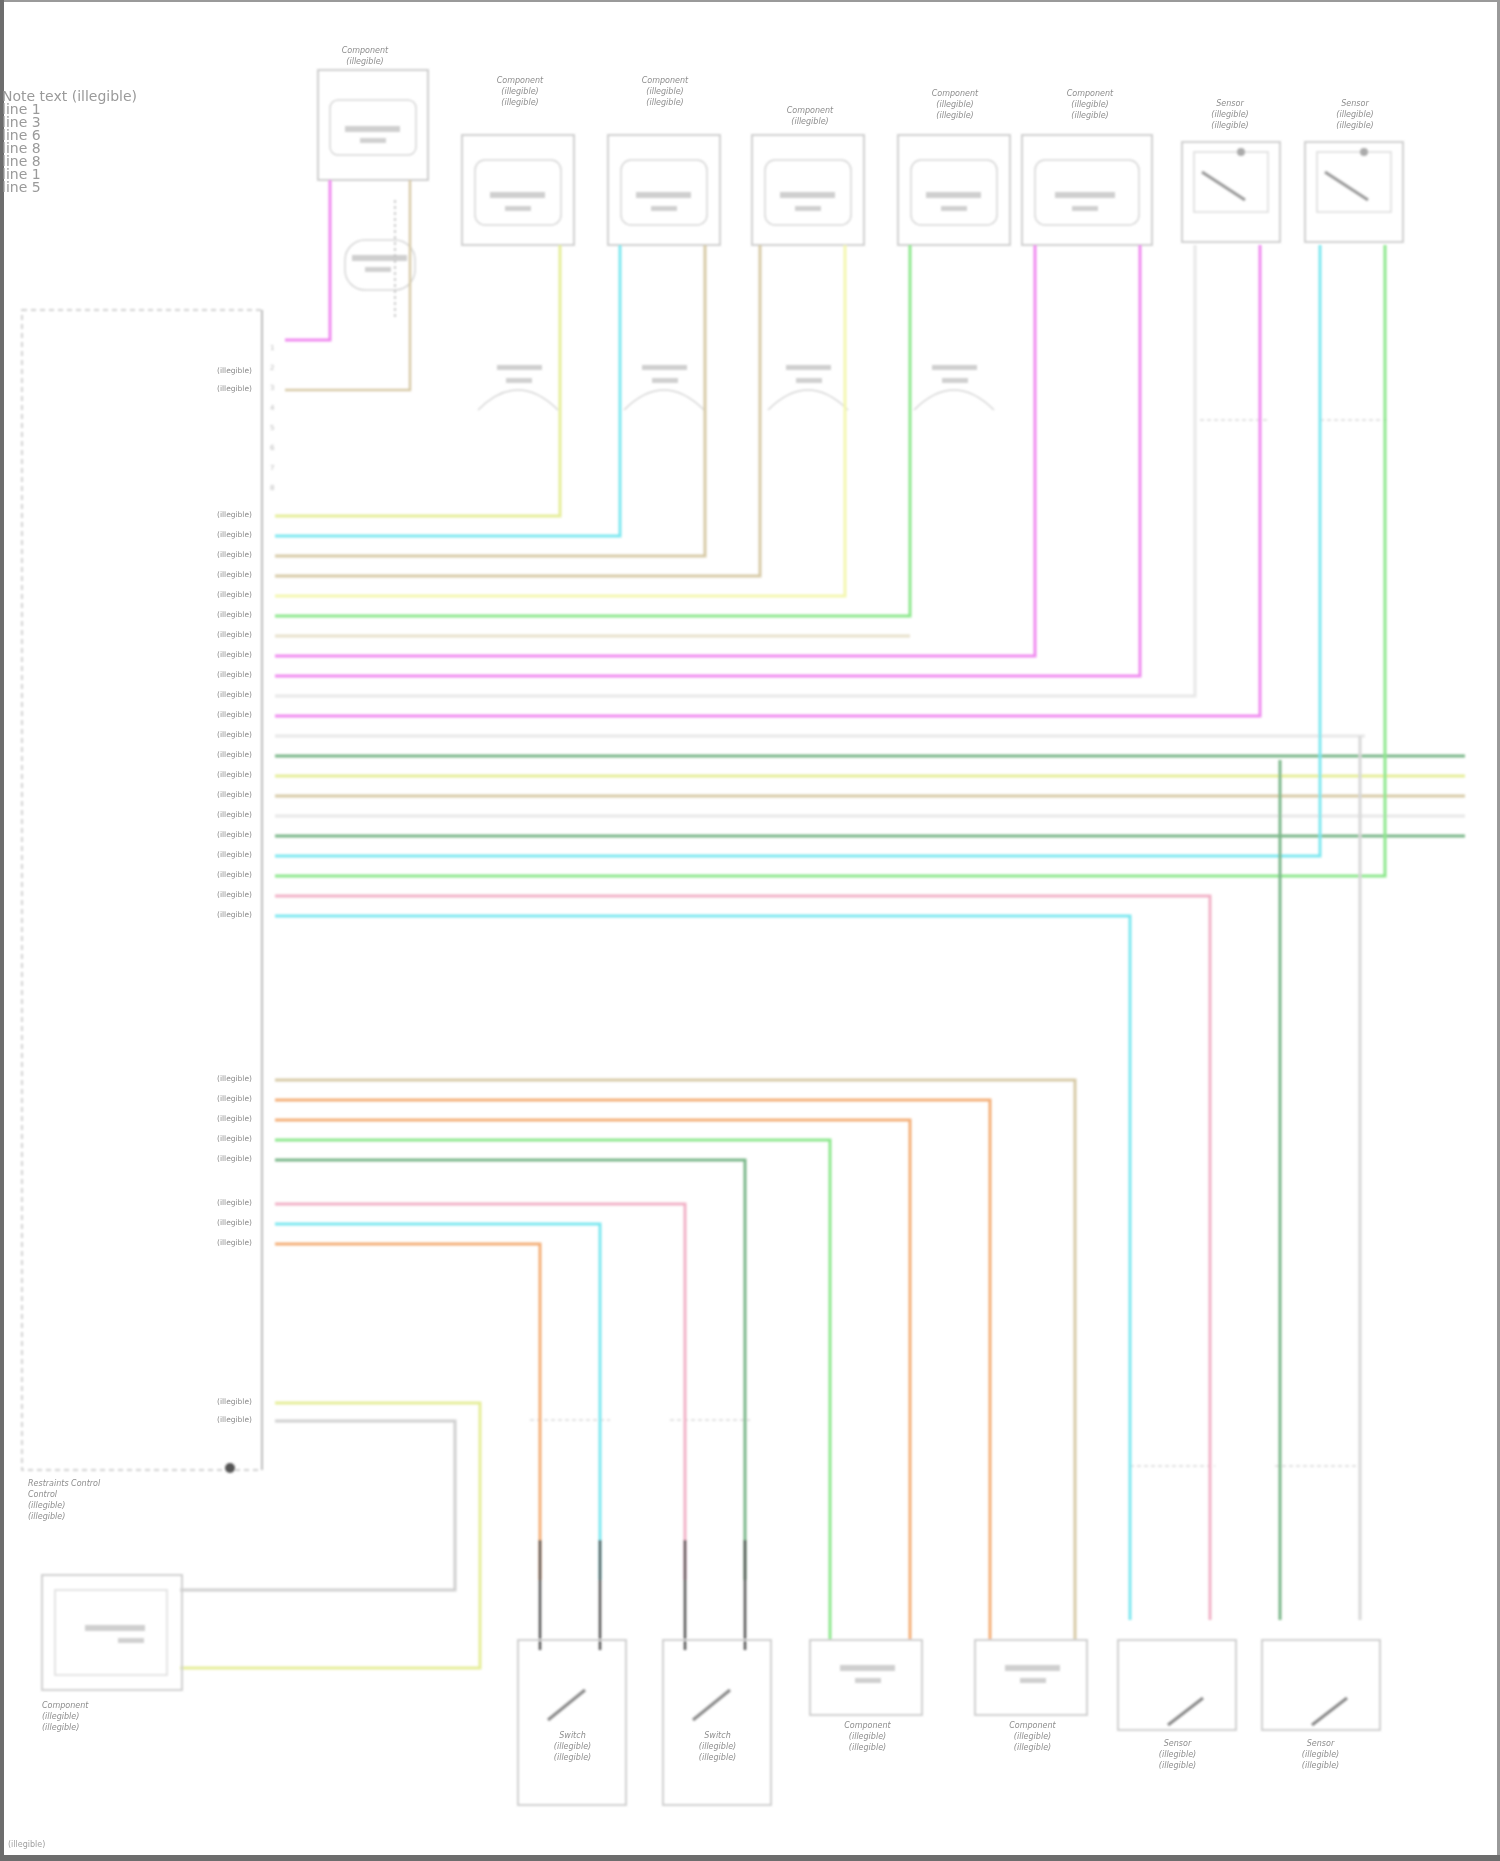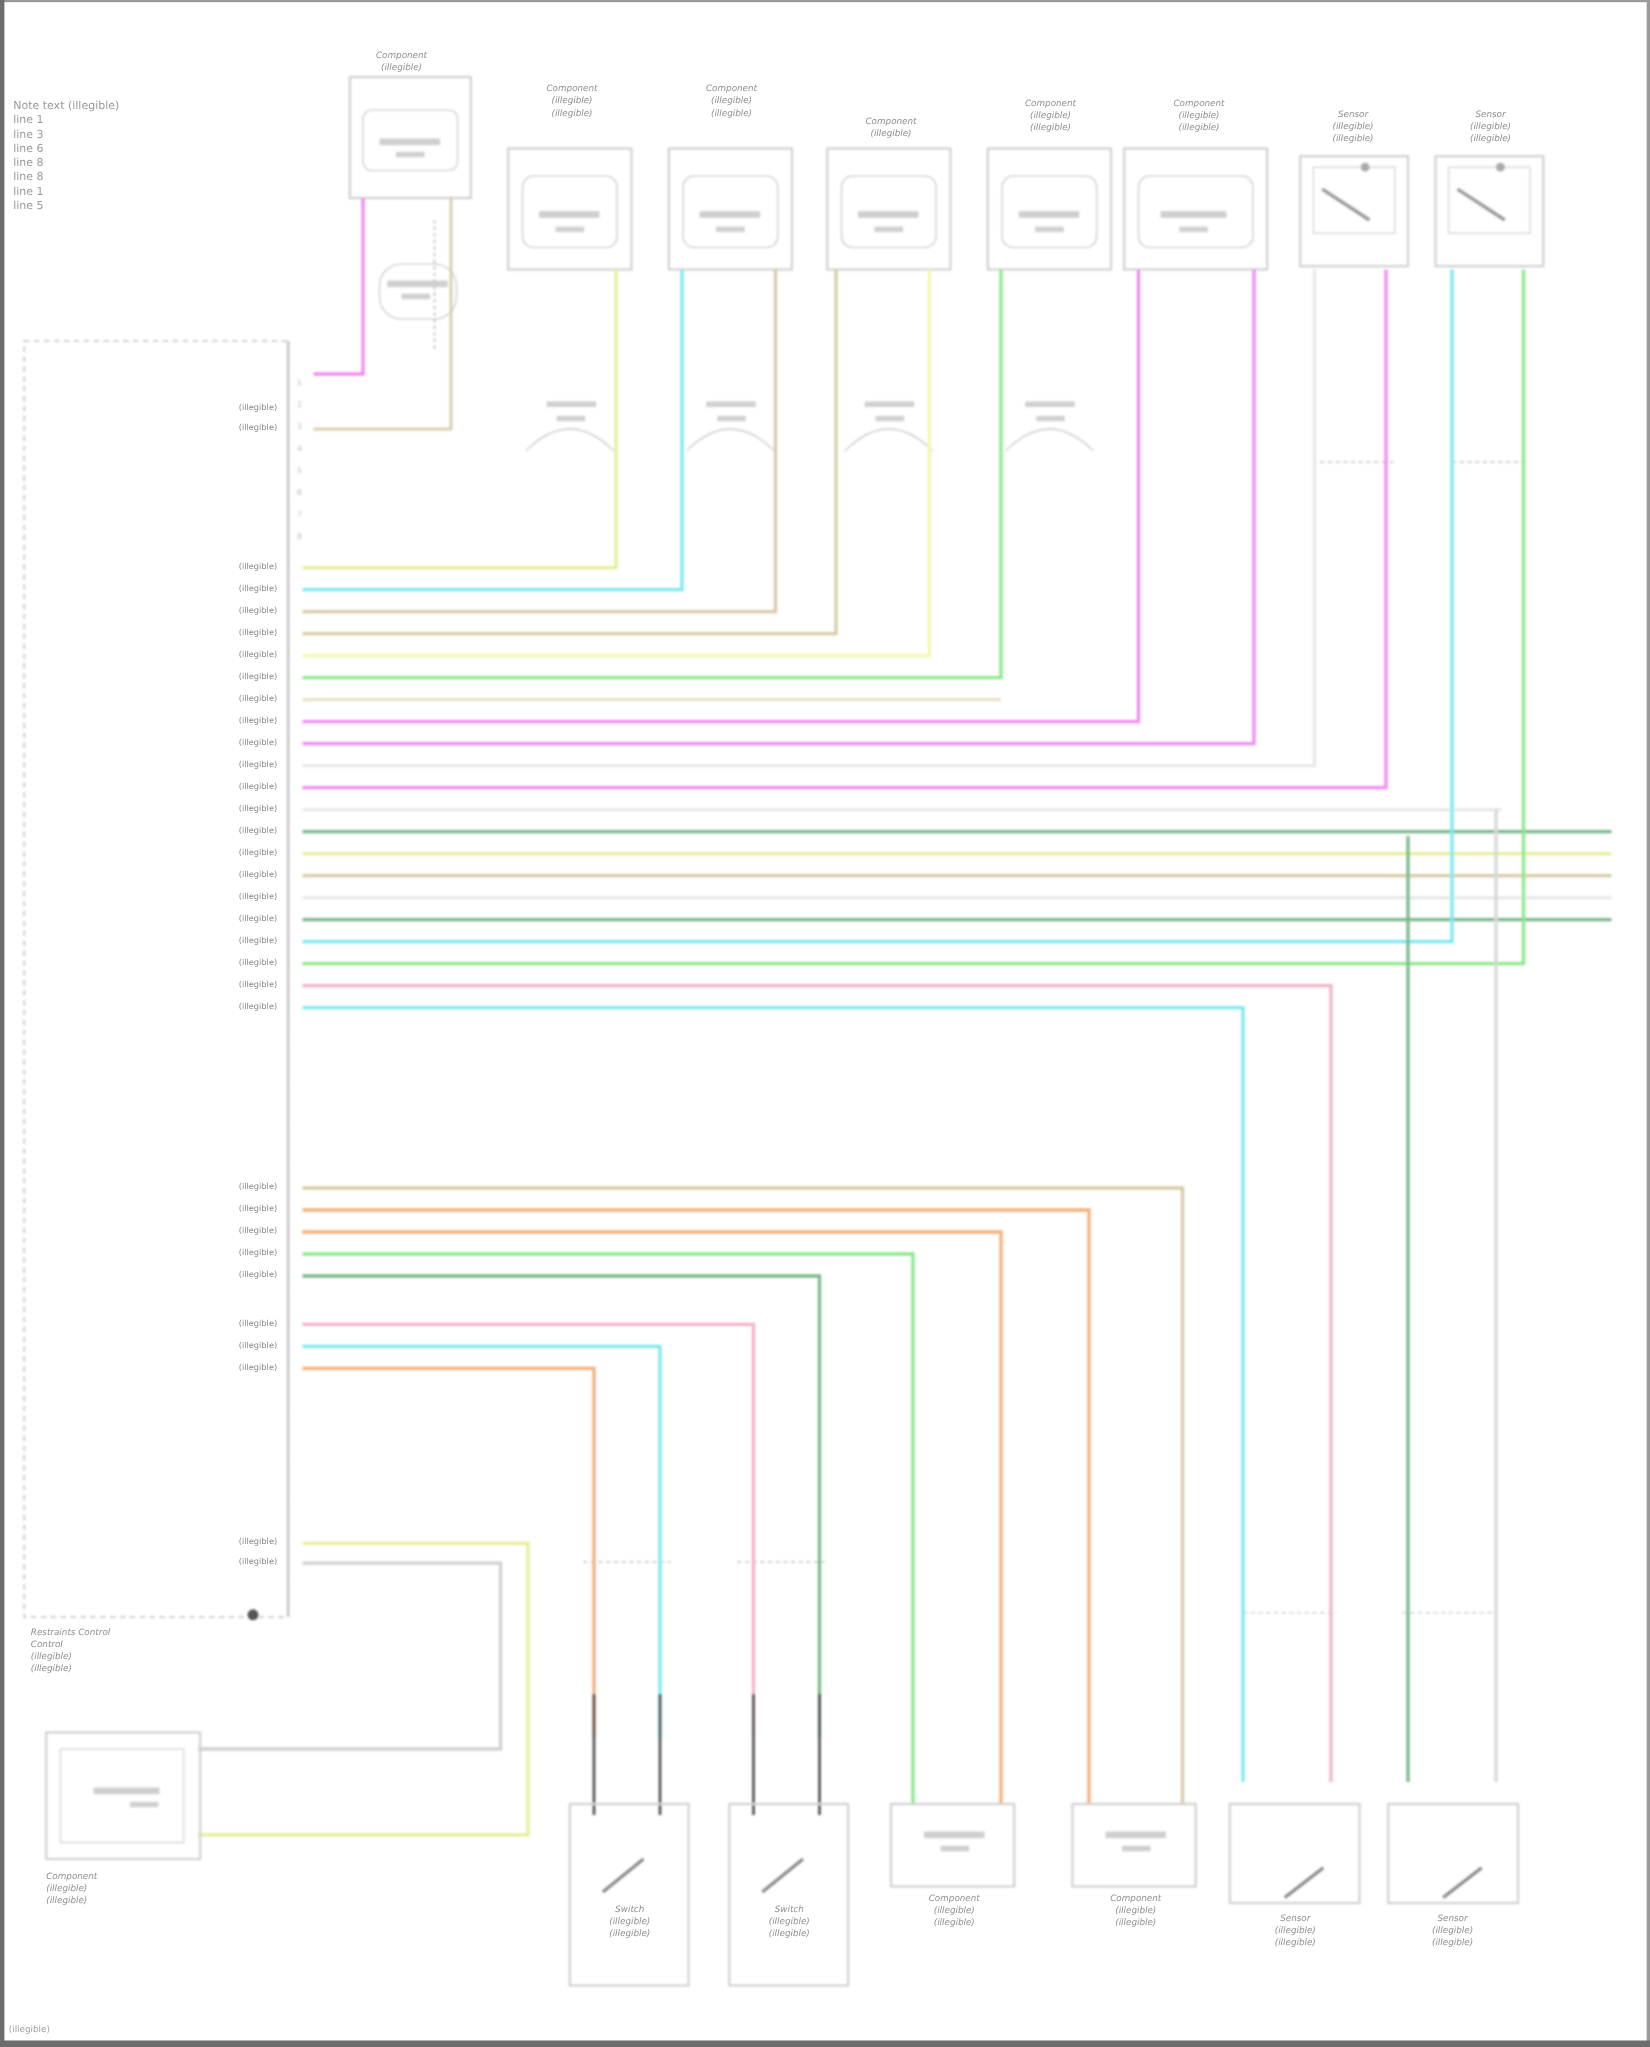--- a/index.html
+++ b/index.html
@@ -2,21 +2,21 @@
 <html><head>
 <meta charset="utf-8">
 <style>
   html,body{margin:0;padding:0;background:#ffffff;}
   body{width:1500px;height:1861px;position:relative;overflow:hidden;font-family:"DejaVu Sans",sans-serif;}
   .edge-l{position:absolute;left:0;top:0;width:4px;height:1861px;background:#6d6d6d;}
   .edge-b{position:absolute;left:0;bottom:0;width:1500px;height:6px;background:#6d6d6d;}
   .edge-r{position:absolute;right:0;top:0;width:3px;height:1861px;background:#9a9a9a;}
   .edge-t{position:absolute;left:0;top:0;width:1500px;height:2px;background:#9a9a9a;}
   svg{position:absolute;left:0;top:0;}
-  .note{position:absolute;left:12px;top:90px;width:240px;font-size:10px;line-height:13px;color:#9a9a9a;filter:blur(0.6px);}
+  .note{position:absolute;left:2px;top:90px;width:240px;font-size:14px;line-height:13px;color:#9a9a9a;filter:blur(0.6px);}
   .clabel{position:absolute;font-size:8px;line-height:11px;color:#8e8e8e;text-align:center;filter:blur(0.6px);font-style:italic;}
   .pinlabel{position:absolute;font-size:7.5px;color:#8a8a8a;text-align:right;width:210px;filter:blur(0.6px);}
   .footer{position:absolute;left:8px;bottom:12px;font-size:8px;color:#a0a0a0;filter:blur(0.6px);}
 </style>
 </head>
 <body>
 
 <div class="edge-t"></div>
 <div class="edge-l"></div>
 <div class="edge-r"></div>

